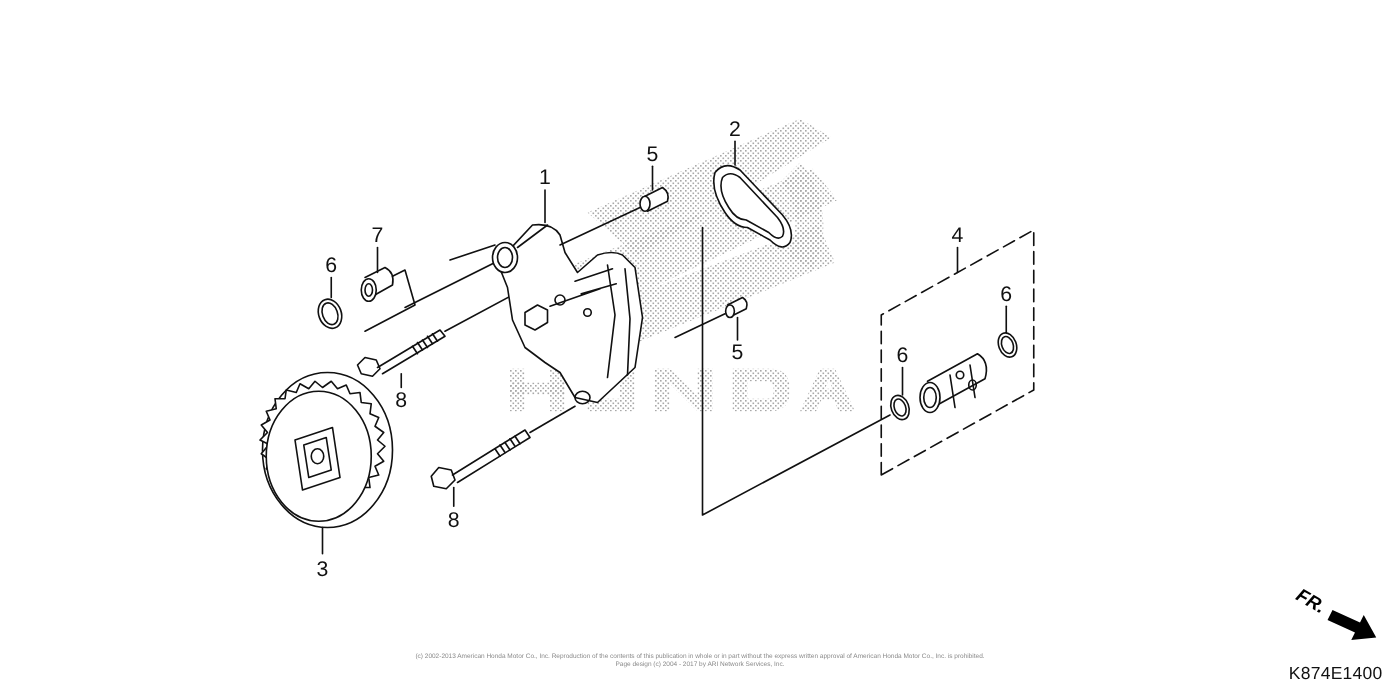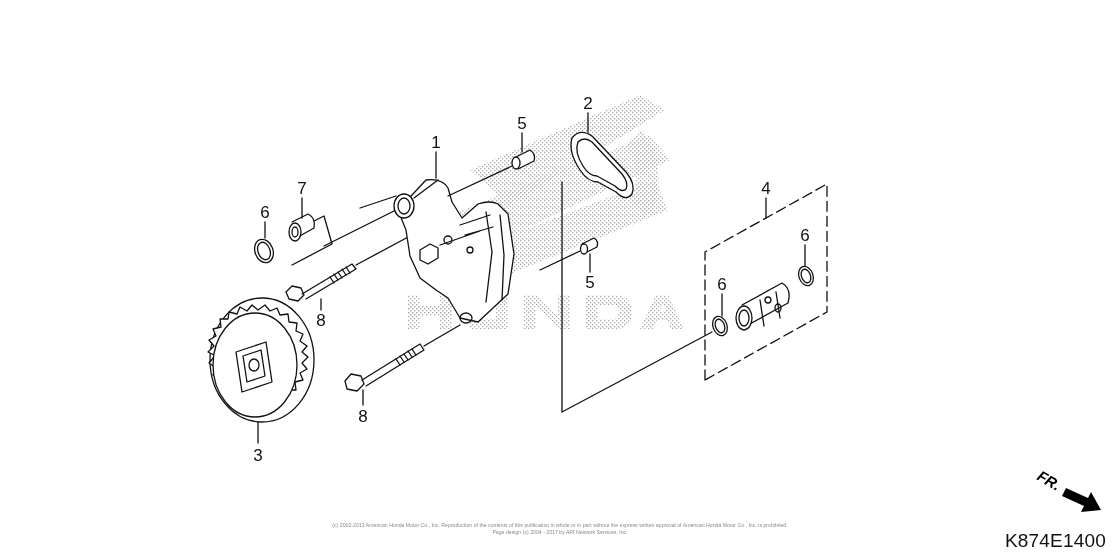--- a/index.html
+++ b/index.html
@@ -4,21 +4,21 @@
   <style>
     html, body { margin: 0; padding: 0; background: #ffffff; }
     body { width: 1120px; height: 560px; position: relative; overflow: hidden;
            font-family: "Liberation Sans", sans-serif; }
     #canvas { position: absolute; left: 0; top: 0; width: 1120px; height: 560px; }
     .callout { position: absolute; font-family: "Liberation Sans", sans-serif;
                font-size: 17px; color: #111; transform: translate(-50%, -50%);
                line-height: 1; }
     .copyright { position: absolute; left: 0; width: 1120px; text-align: center;
                  font-size: 5.2px; color: #8a8a8a; line-height: 6px; }
-    .diagram-code { position: absolute; right: 14px; top: 530px; font-size: 19px;
+    .diagram-code { position: absolute; right: 14px; top: 530px; font-size: 14px;
                     color: #111; letter-spacing: 0.2px; }
   </style>
 </head>
 <body>
 
 <svg id="canvas" viewBox="0 0 1120 560" xmlns="http://www.w3.org/2000/svg">
   <defs>
     <pattern id="dots" width="4" height="4" patternUnits="userSpaceOnUse">
       <rect x="0" y="0" width="1.3" height="1.3" fill="#9a9a9a"></rect>
       <rect x="2" y="2" width="1.3" height="1.3" fill="#9a9a9a"></rect>

